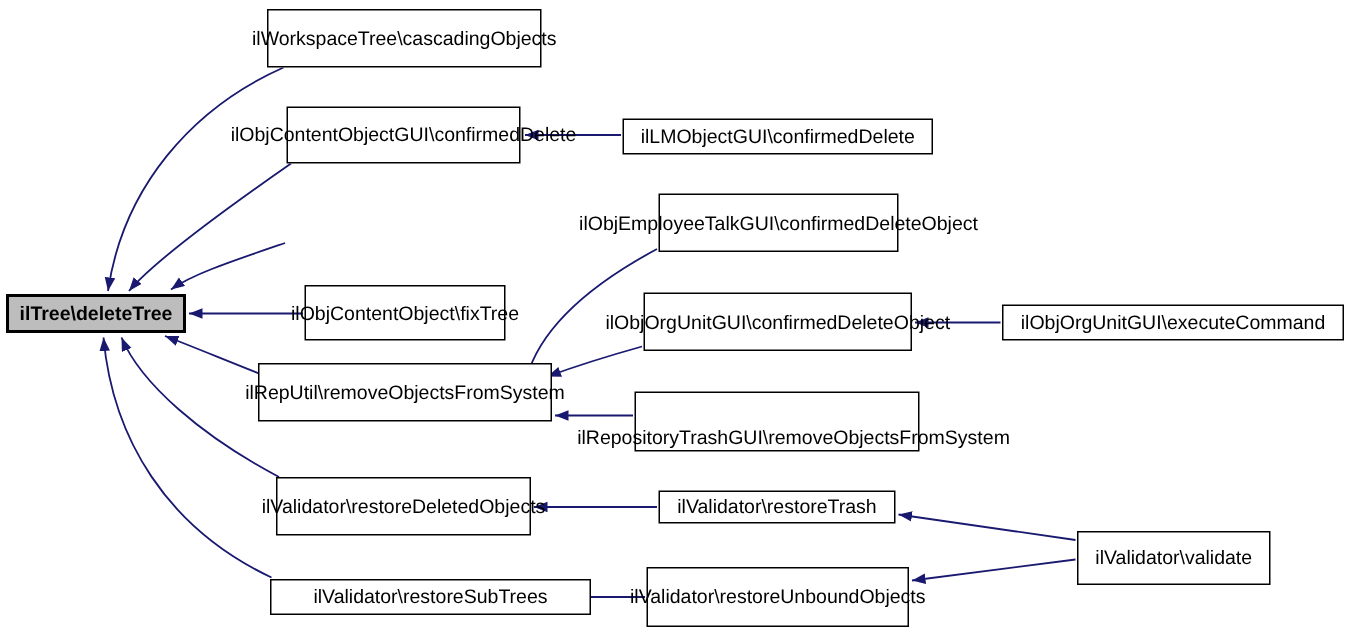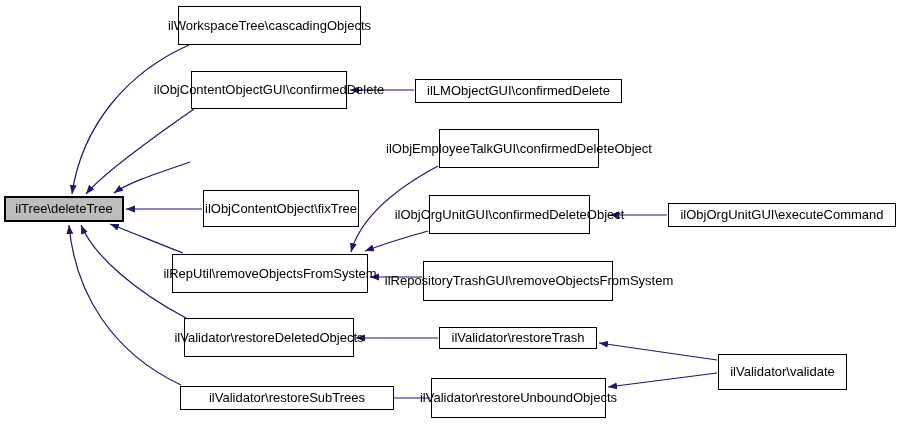--- a/index.html
+++ b/index.html
@@ -41,21 +41,21 @@
     line-height: 16px;
     display: flex;
     flex-direction: row;
     align-items: center;
     justify-content: center;
     text-align: center;
     white-space: nowrap;
     cursor: pointer;
   }
   .node.left {
-    align-items: center;
+    align-items: flex-end;
     text-align: left;
     padding-left: 22px;
   }
   .node.highlight {
     background: var(--highlight-fill, #bdbdbd);
     border-width: 2px;
     cursor: default;
   }
   .node .line {
     display: block;
@@ -81,54 +81,54 @@
       <path class="edge" d="M414,90 L350,90" marker-end="url(#arrowhead)"></path>
       <path class="edge" d="M438,166 C397,188 361,216 351,252" marker-end="url(#arrowhead)"></path>
       <path class="edge" d="M428,231 C403,238 384,244 365,251" marker-end="url(#arrowhead)"></path>
       <path class="edge" d="M667,215 L610,215" marker-end="url(#arrowhead)"></path>
       <path class="edge" d="M422,277 L370,277" marker-end="url(#arrowhead)"></path>
       <path class="edge" d="M438,338 L356,338" marker-end="url(#arrowhead)"></path>
       <path class="edge" d="M717,360 L599,343" marker-end="url(#arrowhead)"></path>
       <path class="edge" d="M717,373 L608,387" marker-end="url(#arrowhead)"></path>
       <path class="edge" d="M430,398 L361,398" marker-end="url(#arrowhead)"></path>
     </svg>
-<div class="node highlight" style="left: 4px; top: 196px; width: 120px; height: 26px;">
+<div class="node highlight" style="left: 4px; top: 196px; width: 120px; height: 26px; font-weight: bold;">
       <span class="line">ilTree\deleteTree</span>
     </div>
     <div class="node" style="left: 178px; top: 6px; width: 183px; height: 39px;">
       <span class="line">ilWorkspaceTree\cascading</span>
       <span class="line">Objects</span>
     </div>
     <div class="node" style="left: 191px; top: 71px; width: 156px; height: 38px;">
       <span class="line">ilObjContentObjectGUI</span>
       <span class="line">\confirmedDelete</span>
     </div>
-    <div class="node" style="left: 203px; top: 190px; width: 156px; height: 37px;">
+    <div class="node" style="left: 203px; top: 190px; width: 134px; height: 37px;">
       <span class="line">ilObjContentObject</span>
       <span class="line">\fixTree</span>
     </div>
-    <div class="node" style="left: 172px; top: 254px; width: 196px; height: 39px;">
+    <div class="node" style="left: 172px; top: 242px; width: 196px; height: 39px;">
       <span class="line">ilRepUtil\removeObjectsFrom</span>
       <span class="line">System</span>
     </div>
     <div class="node" style="left: 184px; top: 318px; width: 170px; height: 39px;">
       <span class="line">ilValidator\restoreDeleted</span>
       <span class="line">Objects</span>
     </div>
     <div class="node" style="left: 180px; top: 386px; width: 214px; height: 24px;">
       <span class="line">ilValidator\restoreSubTrees</span>
     </div>
     <div class="node" style="left: 415px; top: 79px; width: 207px; height: 24px; text-align: center;">
       <span class="line">ilLMObjectGUI\confirmedDelete</span>
     </div>
     <div class="node" style="left: 439px; top: 129px; width: 160px; height: 39px; justify-content: center;">
       <span class="line">ilObjEmployeeTalkGUI</span>
       <span class="line">\confirmedDeleteObject</span>
     </div>
-    <div class="node" style="left: 429px; top: 195px; width: 161px; height: 39px;">
+    <div class="node" style="left: 429px; top: 195px; width: 179px; height: 39px;">
       <span class="line">ilObjOrgUnitGUI\confirmed</span>
       <span class="line">DeleteObject</span>
     </div>
     <div class="node" style="left: 668px; top: 203px; width: 228px; height: 24px;">
       <span class="line">ilObjOrgUnitGUI\executeCommand</span>
     </div>
     <div class="node left" style="left: 423px; top: 261px; width: 190px; height: 40px;">
       <span class="line">ilRepositoryTrashGUI</span>
       <span class="line">\removeObjectsFromSystem</span>
     </div>

